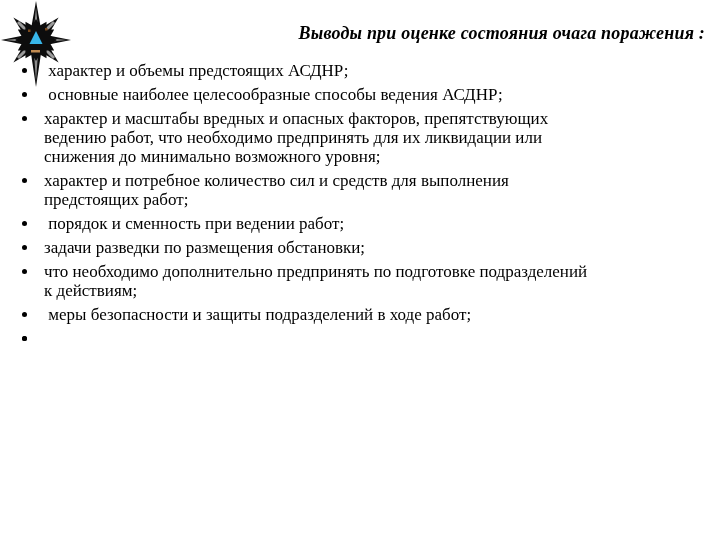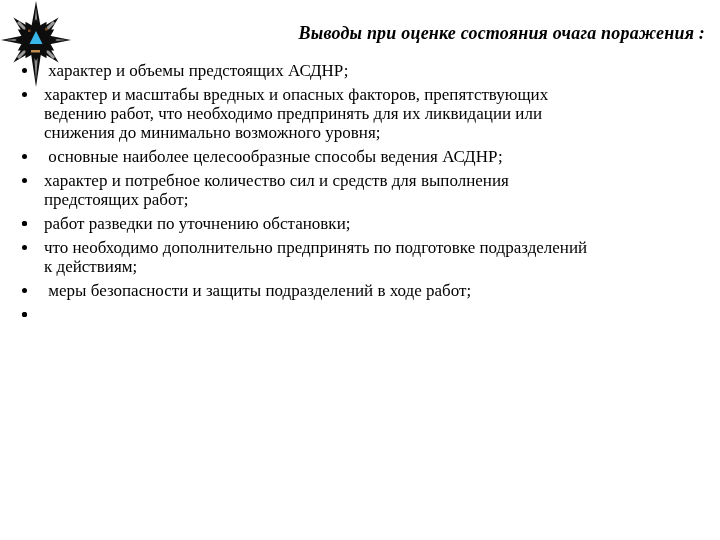--- a/index.html
+++ b/index.html
@@ -91,28 +91,28 @@
       <rect x="45" y="28" width="2.5" height="2.5"></rect>
     </g>
 
     <rect x="31" y="50" width="9" height="2.5" fill="#c08a50"></rect>
   </svg>
 
   <h1 class="slide-title">Выводы при оценке состояния очага поражения :</h1>
 
   <ul class="bullet-list">
     <li><span class="bullet-dot"></span><span> характер и объемы предстоящих АСДНР;</span></li>
+    <li><span class="bullet-dot"></span><span> основные наиболее целесообразные способы ведения АСДНР;</span></li>
     <li><span class="bullet-dot"></span><span>характер и масштабы вредных и опасных факторов, препятствующих
 ведению работ, что необходимо предпринять для их ликвидации или
 снижения до минимально возможного уровня;</span></li>
-    <li><span class="bullet-dot"></span><span> основные наиболее целесообразные способы ведения АСДНР;</span></li>
     <li><span class="bullet-dot"></span><span>характер и потребное количество сил и средств для выполнения
 предстоящих работ;</span></li>
-    <li><span class="bullet-dot"></span></li>
-    <li><span class="bullet-dot"></span><span>работ разведки по уточнению обстановки;</span></li>
+    <li><span class="bullet-dot"></span><span> порядок и сменность при ведении работ;</span></li>
+    <li><span class="bullet-dot"></span><span>задачи разведки по размещения обстановки;</span></li>
     <li><span class="bullet-dot"></span><span>что необходимо дополнительно предпринять по подготовке подразделений
 к действиям;</span></li>
     <li><span class="bullet-dot"></span><span> меры безопасности и защиты подразделений в ходе работ;</span></li>
     <li><span class="bullet-dot"></span></li>
     <li><span class="bullet-dot"></span></li>
   </ul>
 
 </div>
 
 </body></html>

